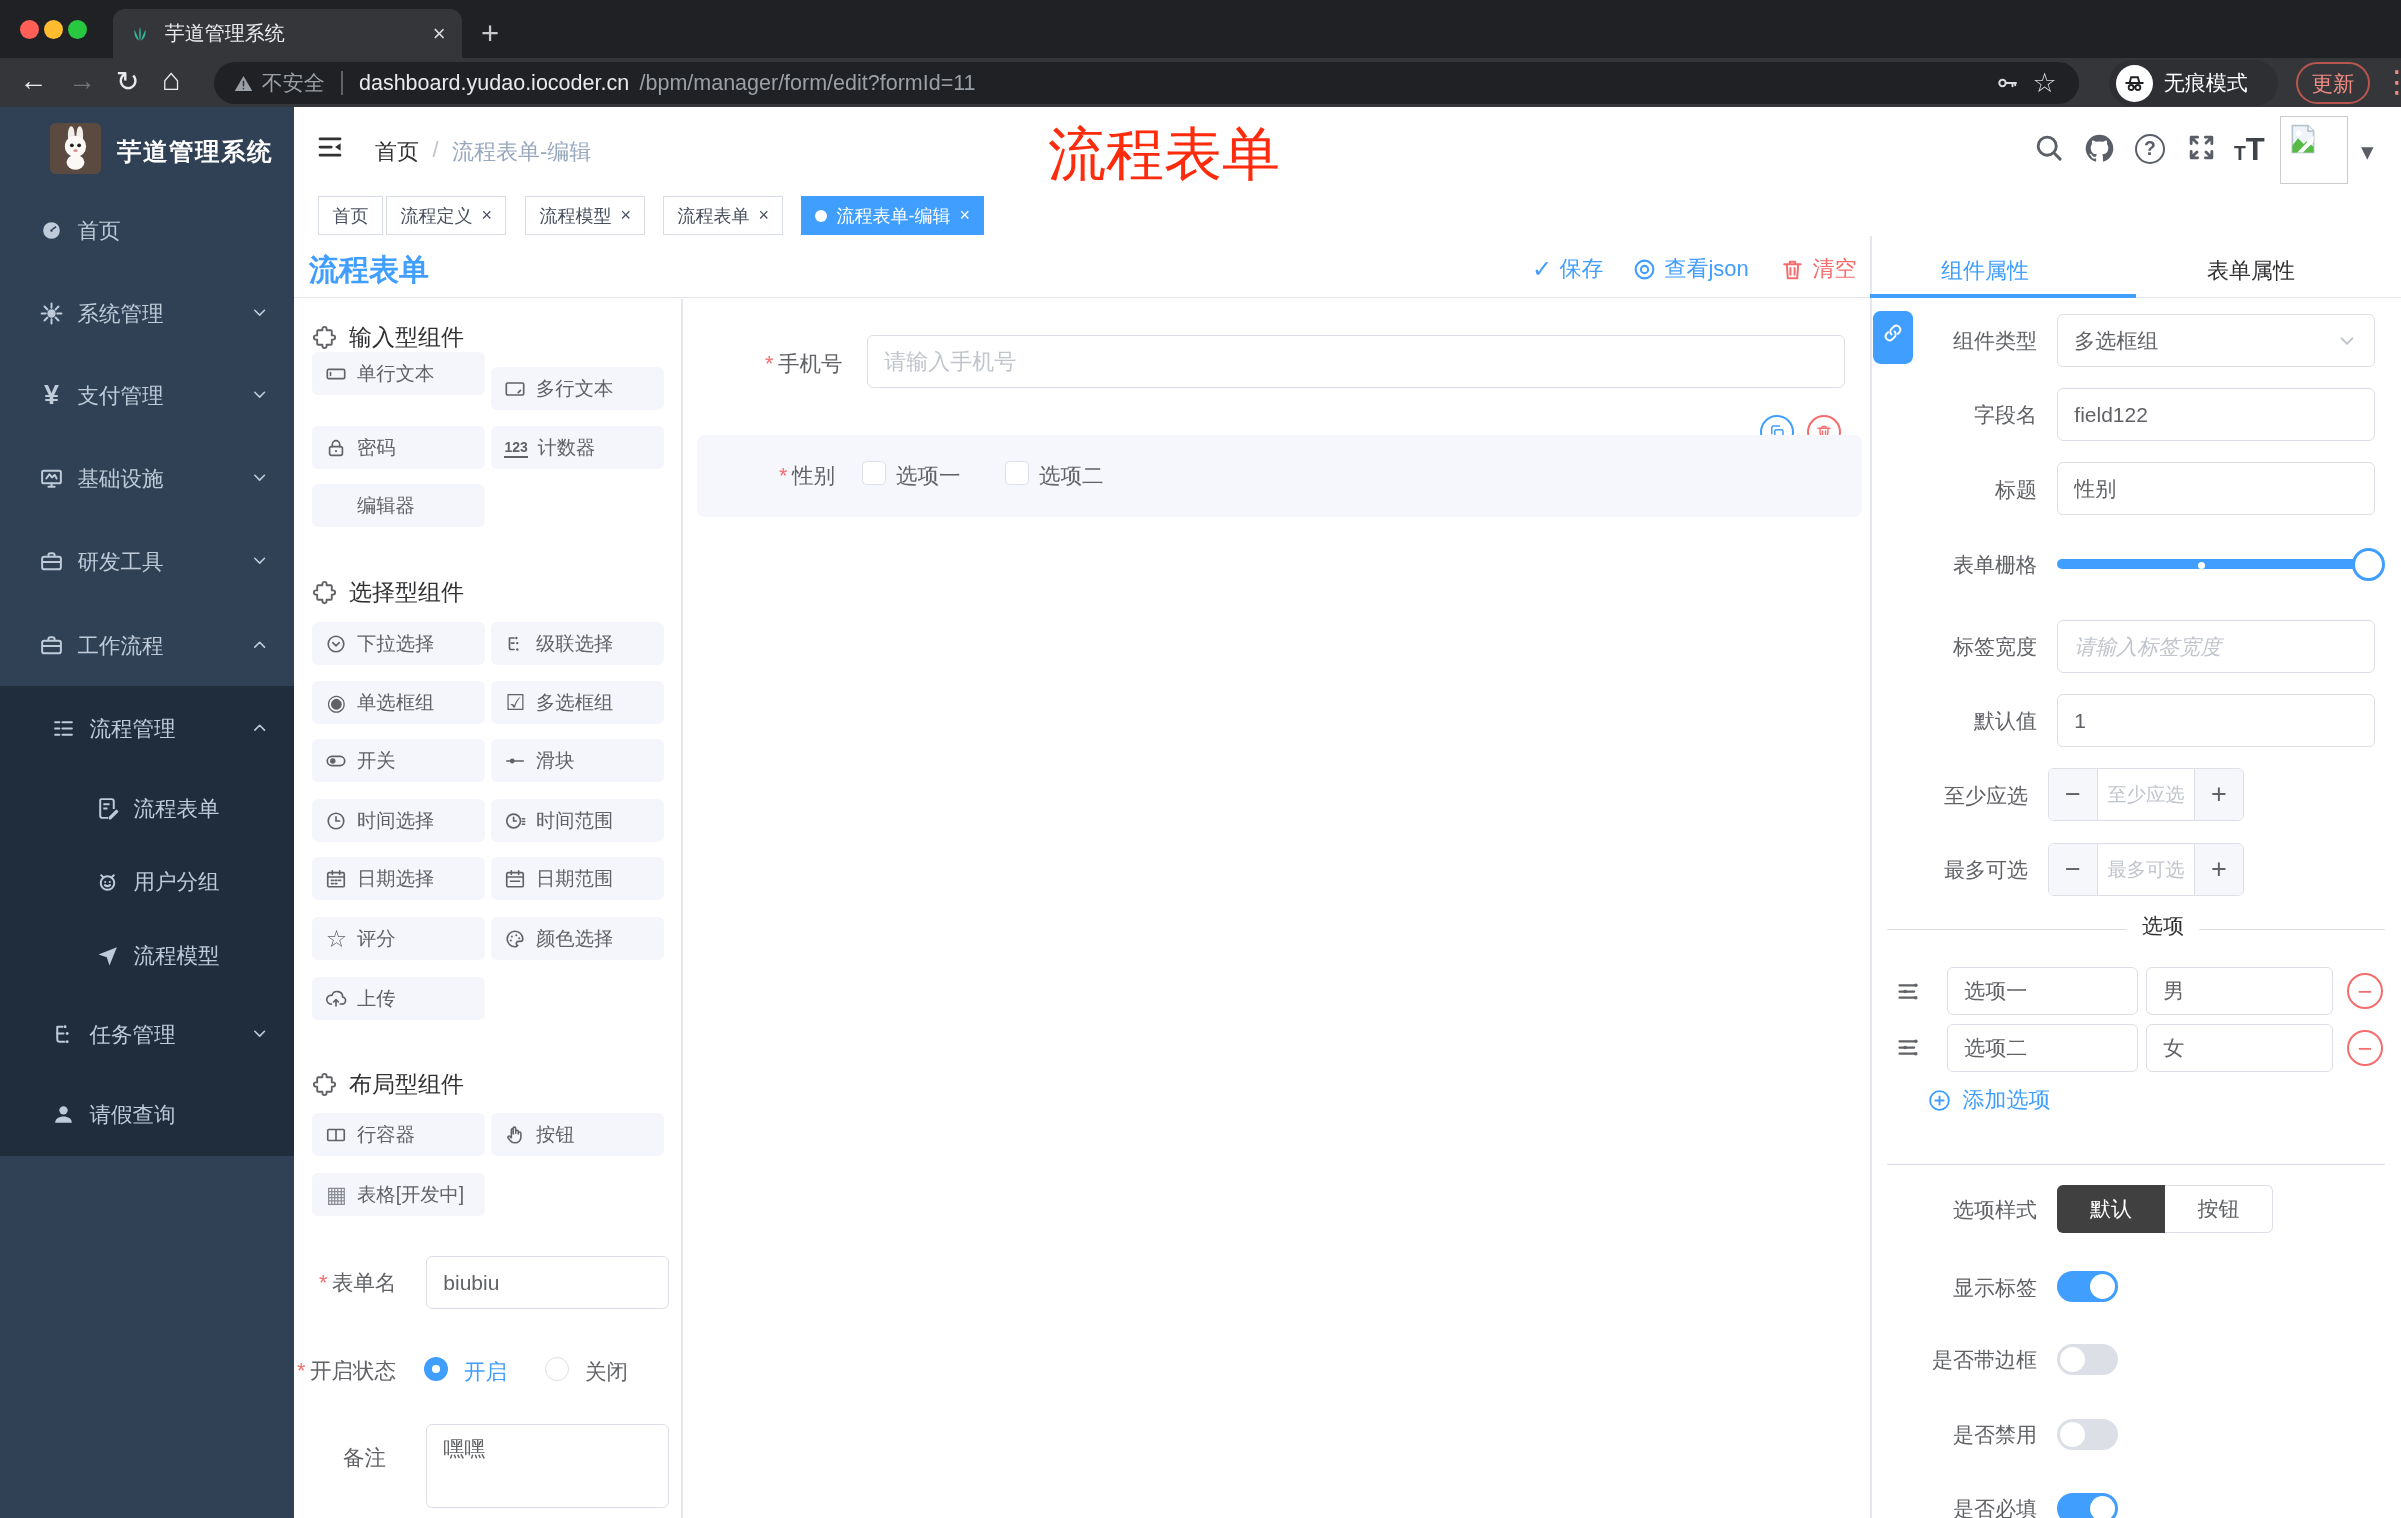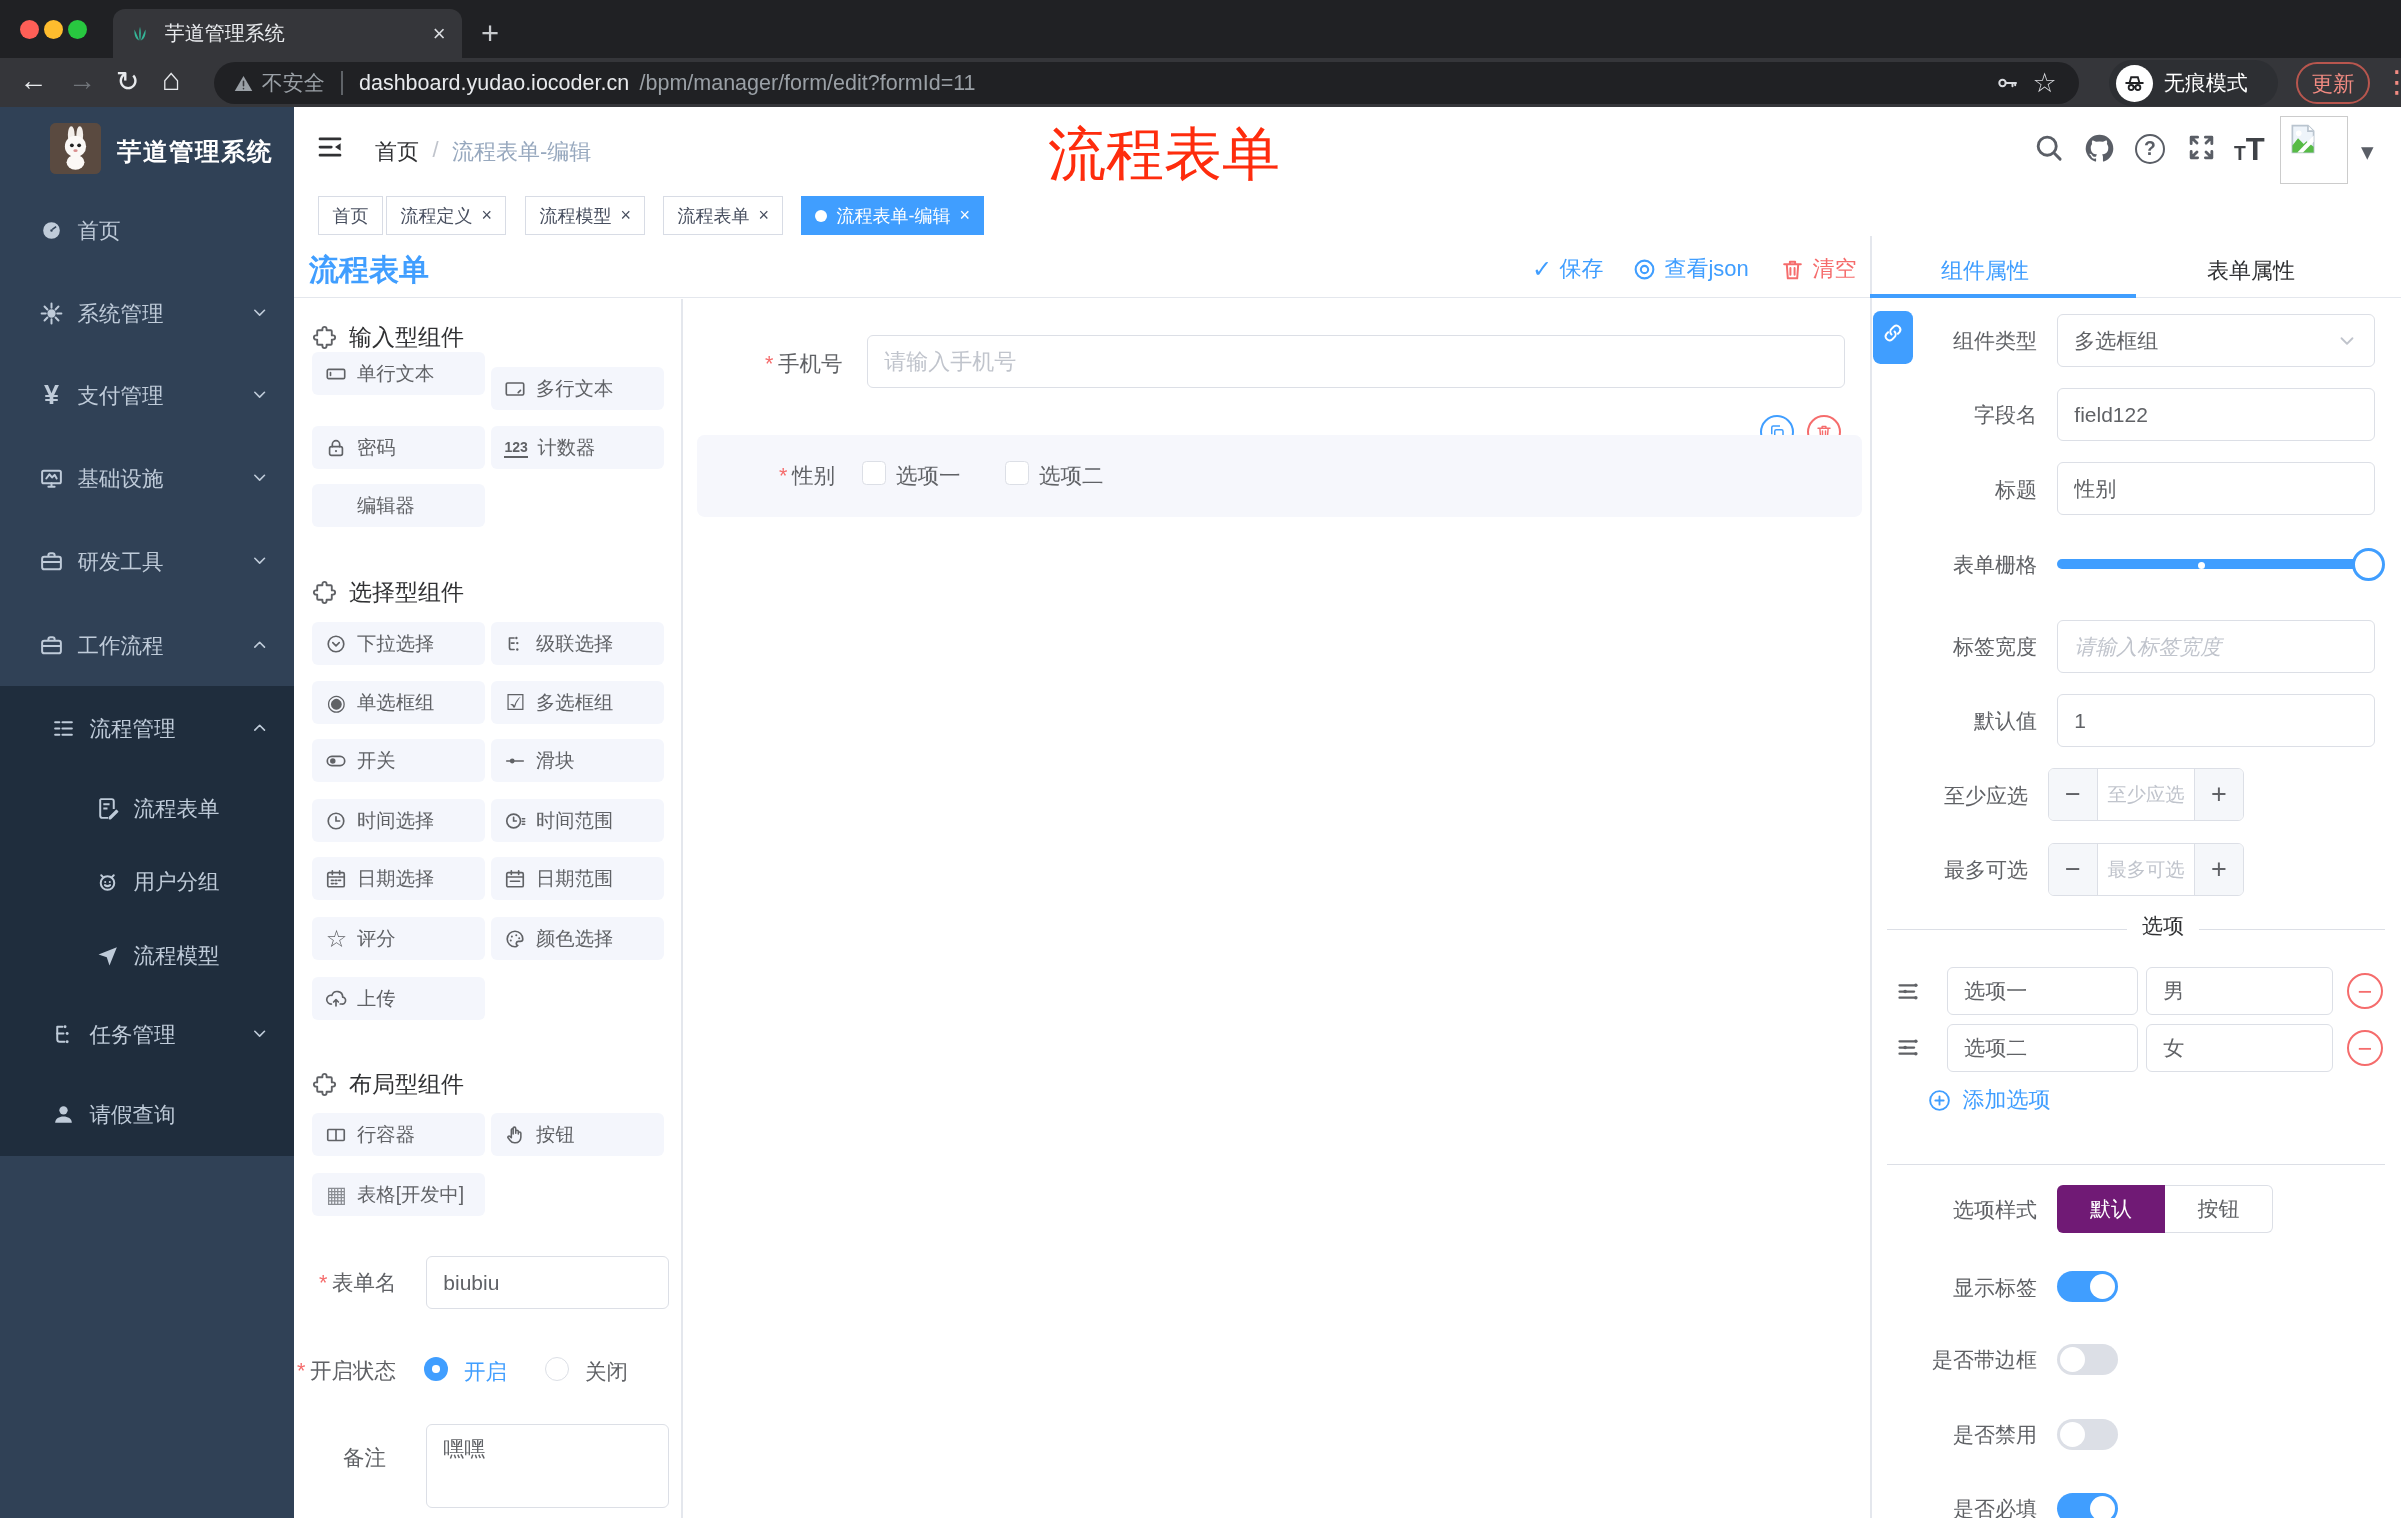--- a/index.html
+++ b/index.html
@@ -113,21 +113,21 @@
   .stepbtn.r{border-left:1.5px solid #dcdfe6;}
   .stepmid{flex:1;display:flex;align-items:center;justify-content:center;font-size:19.3px;color:#c0c4cc;}
   .pdivline{left:1887px;width:498px;height:0;border-top:1.5px solid #dcdfe6;}
   .pdivtext{background:#fff;padding:0 15px;font-size:21px;color:#303133;}
   .opt-handle{color:#606266;}
   .optinp{height:48px;}
   .minuscir{width:36px;height:36px;border-radius:50%;border:2.2px solid #f56c6c;color:#f56c6c;
     display:flex;align-items:center;justify-content:center;font-size:25px;box-sizing:border-box;background:#fff;}
   .addopt{left:1927px;top:1085px;display:flex;align-items:center;gap:10.4px;color:#409eff;font-size:22px;}
   .seg{top:1185px;height:48px;display:flex;}
-  .seg .s1{width:108px;background:#701a75;color:#fff;border-radius:6px 0 0 6px;display:flex;align-items:center;justify-content:center;font-size:21px;}
+  .seg .s1{width:108px;background:#404040;color:#fff;border-radius:6px 0 0 6px;display:flex;align-items:center;justify-content:center;font-size:21px;}
   .seg .s2{width:108px;background:#fff;color:#606266;border:1.5px solid #dcdfe6;border-left:none;border-radius:0 6px 6px 0;
     display:flex;align-items:center;justify-content:center;font-size:21px;box-sizing:border-box;}
   .switch{left:2057px;width:61px;height:31px;border-radius:15.6px;}
   .switch.on{background:#409eff;}
   .switch.off{background:#dcdfe6;}
   .switch i{position:absolute;top:3px;width:25px;height:25px;border-radius:50%;background:#fff;}
   .switch.on i{right:3px;}
   .switch.off i{left:3px;}
 </style>
 </head>

